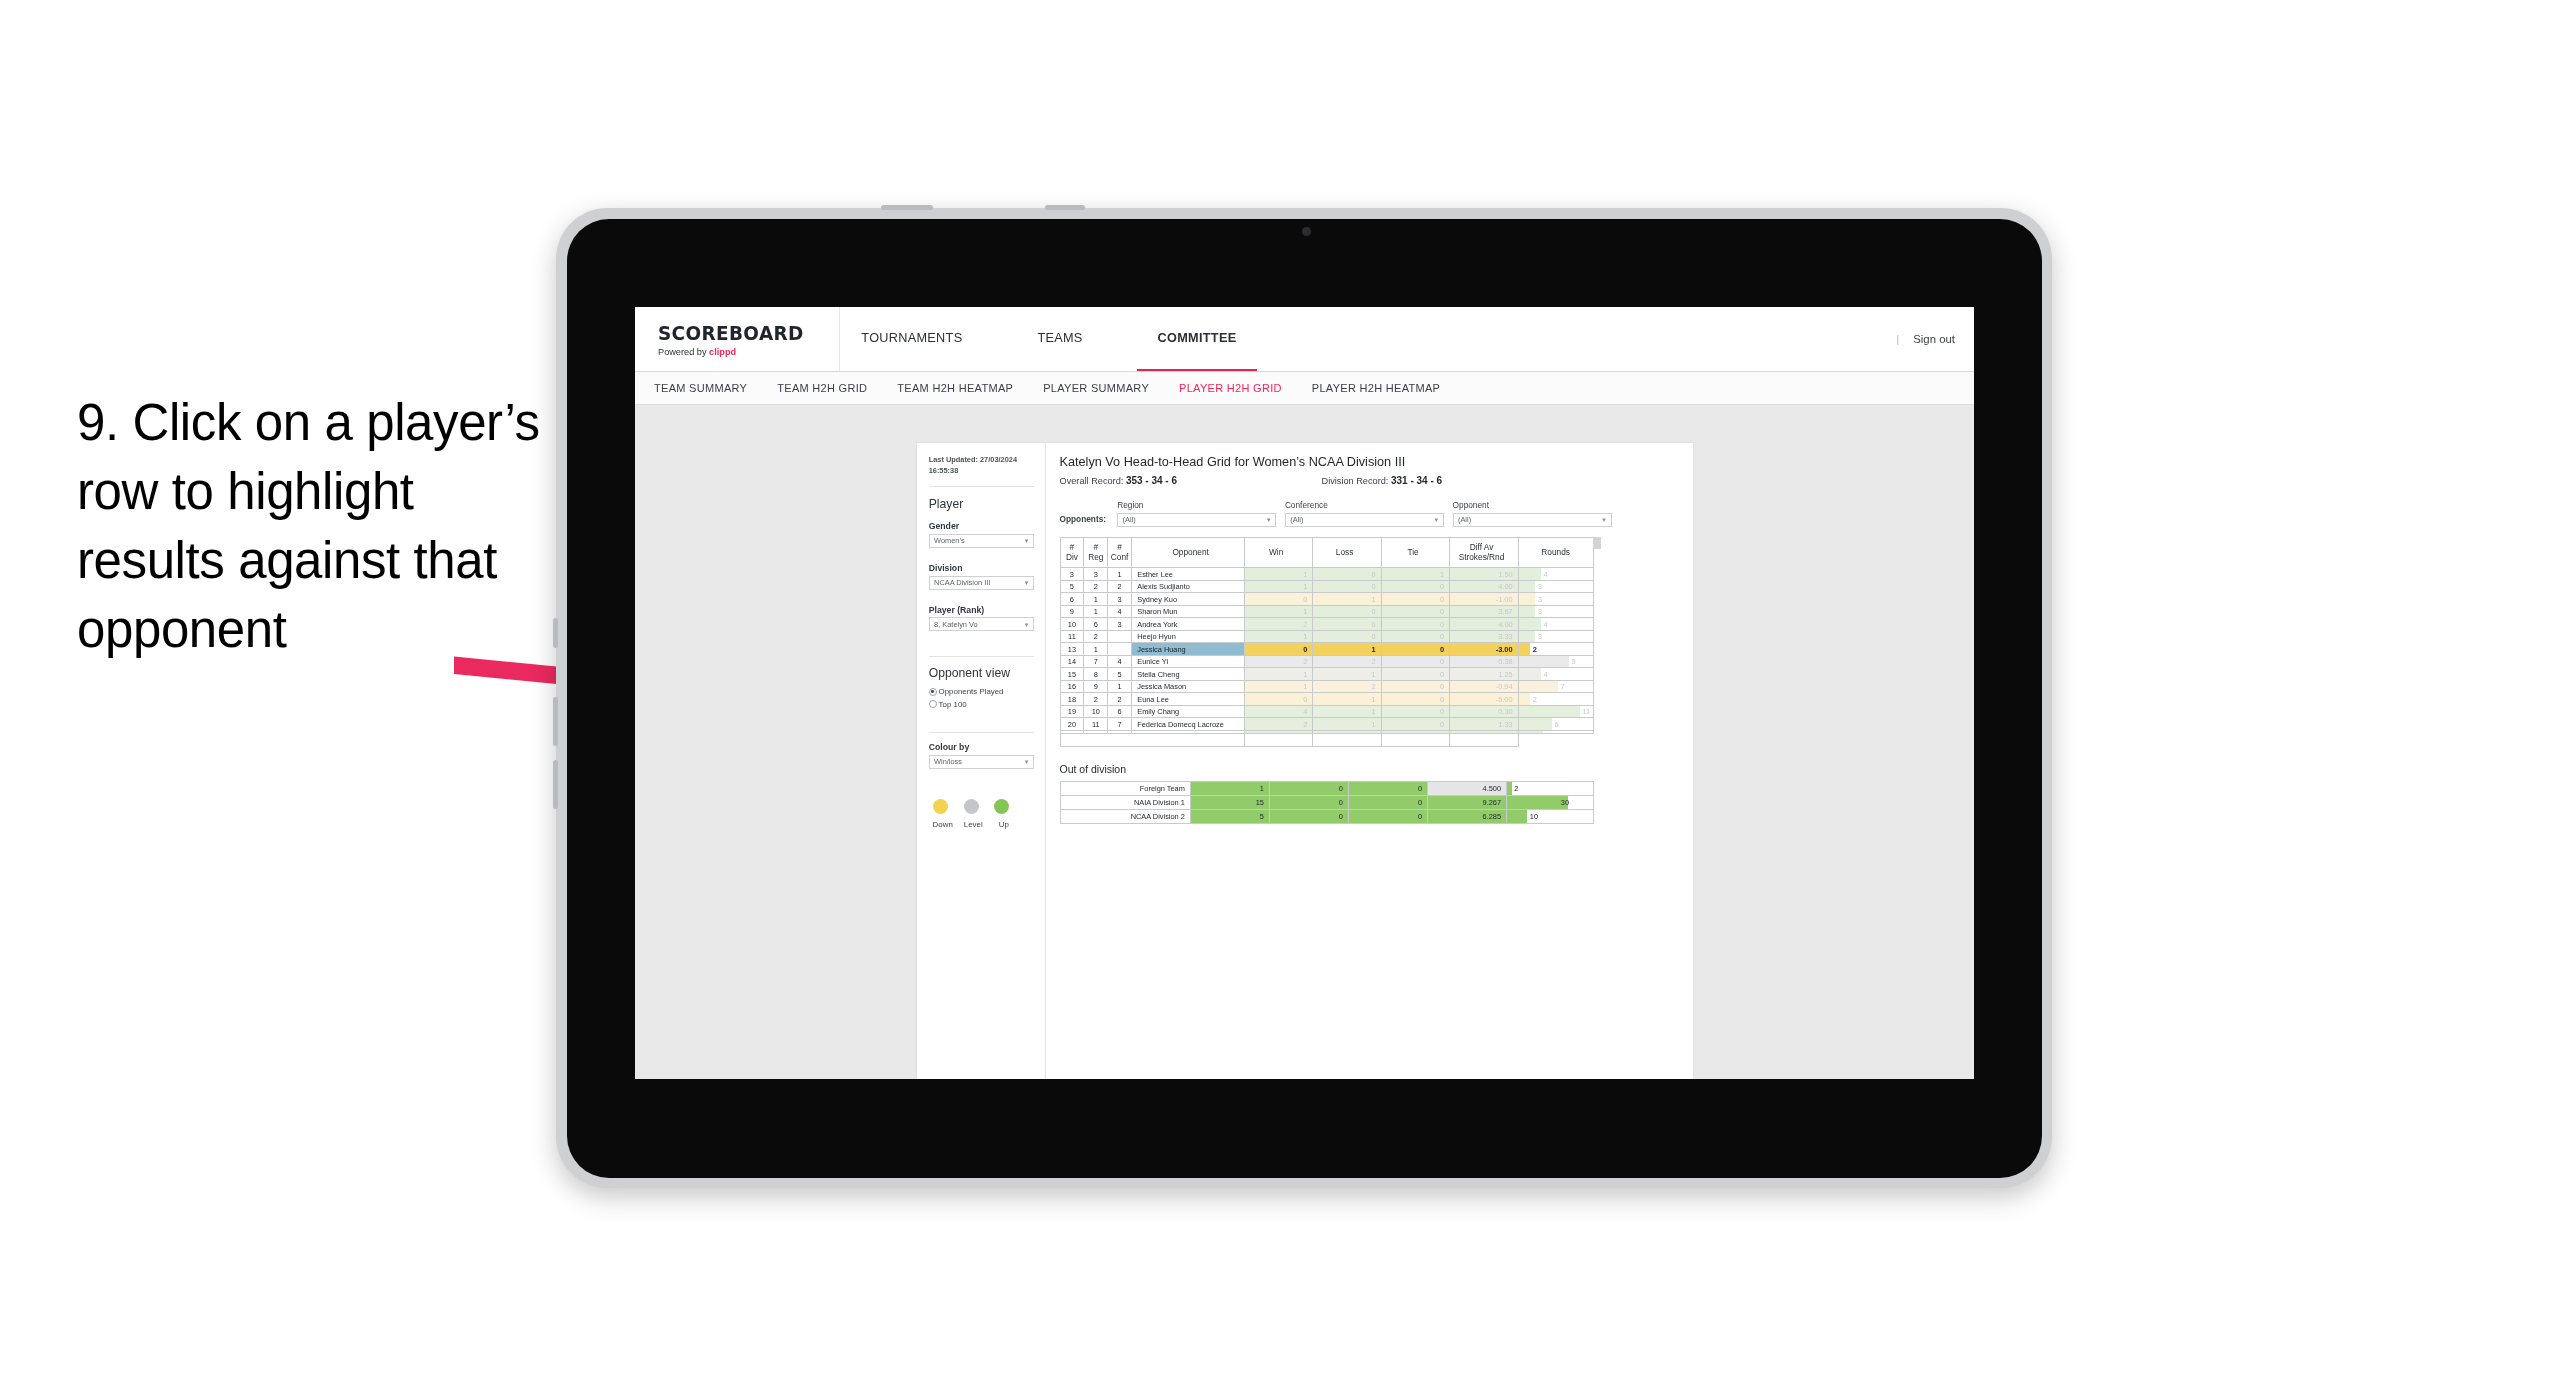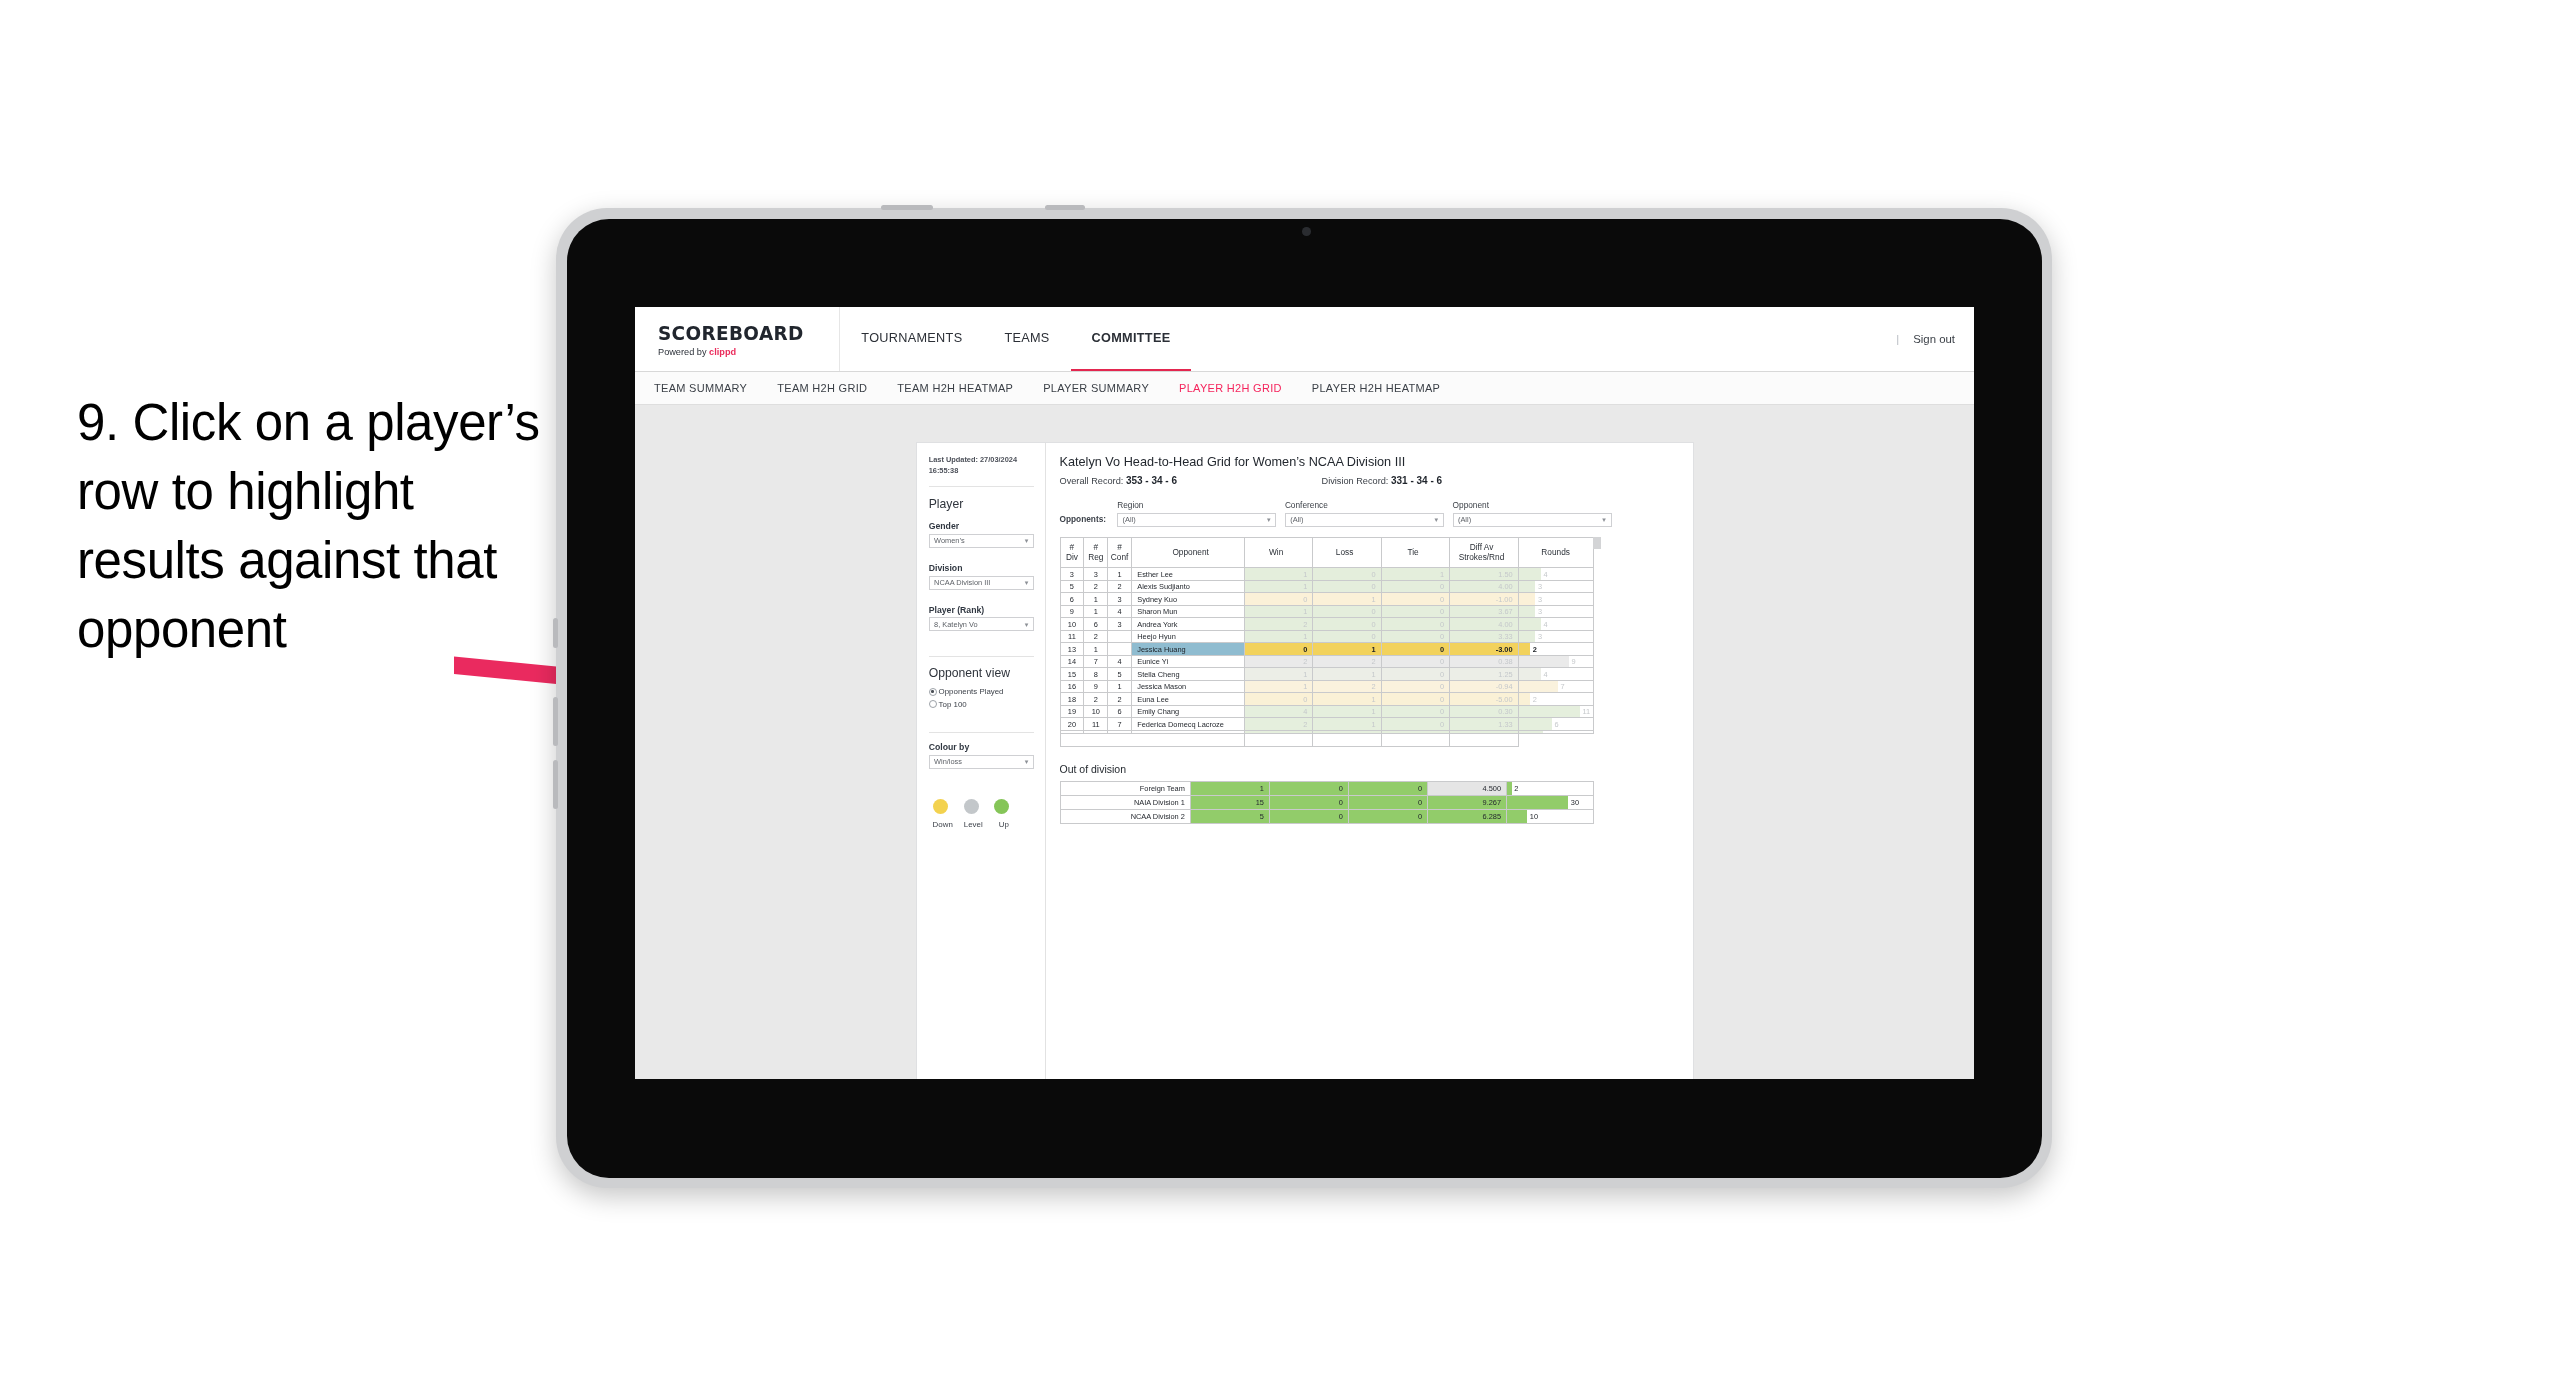--- a/index.html
+++ b/index.html
@@ -57,21 +57,21 @@
     border-bottom: 0.9px solid #d8d8d8; position: relative;
   }
   .brand { display: flex; flex-direction: column; justify-content: center; padding: 0 23px 0 23px; border-right: 0.9px solid #e6e6e6; }
   .brand-main {
     font-family: "DejaVu Sans", sans-serif;
     font-weight: bold; font-size: 20px; letter-spacing: 0.4px; color: #21262e;
     transform: scaleX(0.92); transform-origin: left center;
   }
   .brand-sub { font-size: 9.2px; color: #2b3038; margin-top: 1.7px; }
   .brand-sub .clippd { color: #ea2b5b; font-weight: bold; }
-  .navtabs { display: flex; align-items: stretch; }
+  .navtabs { display: flex; align-items: stretch; gap: 33px; }
   .navtab {
     display: flex; align-items: center; padding: 0 21px;
     font-size: 12.7px; color: #2b2f36; letter-spacing: 0.3px;
     border-bottom: 2.6px solid transparent; cursor: pointer;
   }
   .navtab.active { border-bottom-color: #e3264f; font-weight: bold; }
   .signout {
     position: absolute; right: 19px; top: 0; bottom: 0;
     display: flex; align-items: center; gap: 14px;
     font-size: 11.4px; color: #3a3f46;
@@ -554,21 +554,21 @@
                     </td>
                   </tr>
                   <tr>
                     <td class="ood-name">NAIA Division 1</td>
                     <td class="ood-num" style="background:#92cc6a">15</td>
                     <td class="ood-num" style="background:#92cc6a">0</td>
                     <td class="ood-num" style="background:#92cc6a">0</td>
                     <td class="ood-num" style="background:#92cc6a">9.267</td>
                     <td class="ood-rounds">
                       <div class="rbar" style="width:61px;background:#92cc6a"></div>
-                      <div class="rval" style="left:61px">30</div>
+                      <div class="rval" style="left:51px">30</div>
                     </td>
                   </tr>
                   <tr>
                     <td class="ood-name">NCAA Division 2</td>
                     <td class="ood-num" style="background:#92cc6a">5</td>
                     <td class="ood-num" style="background:#92cc6a">0</td>
                     <td class="ood-num" style="background:#92cc6a">0</td>
                     <td class="ood-num" style="background:#92cc6a">6.285</td>
                     <td class="ood-rounds">
                       <div class="rbar" style="width:20px;background:#92cc6a"></div>

